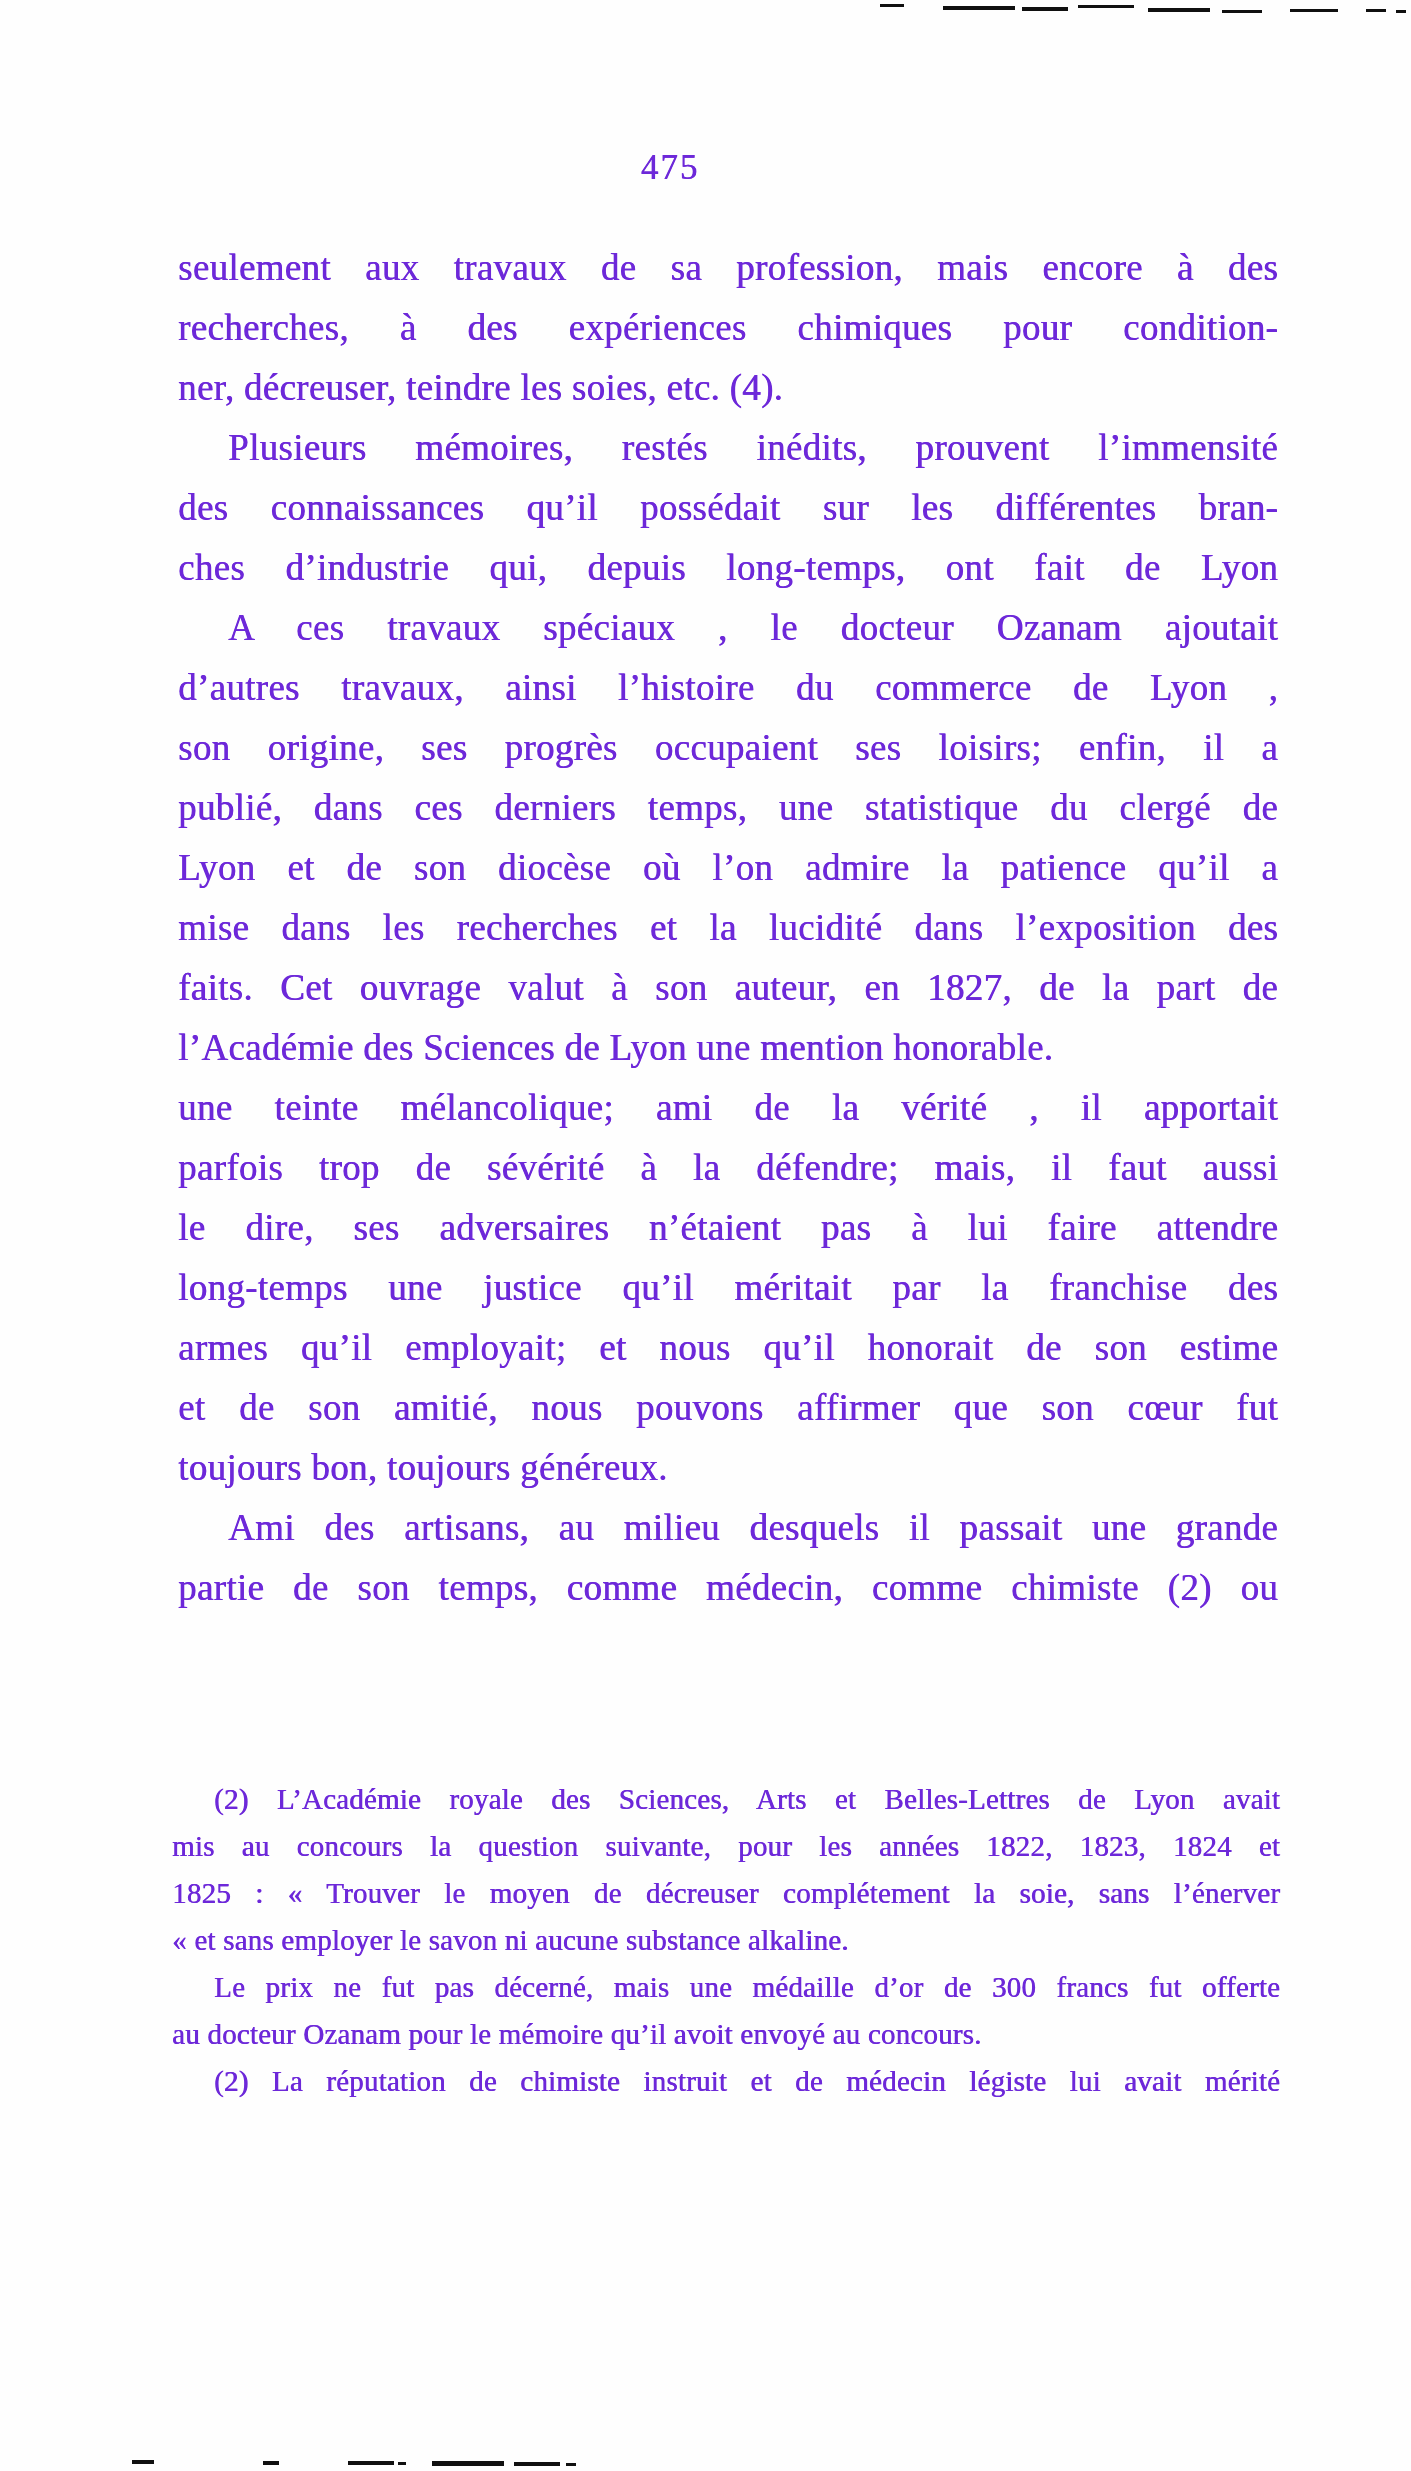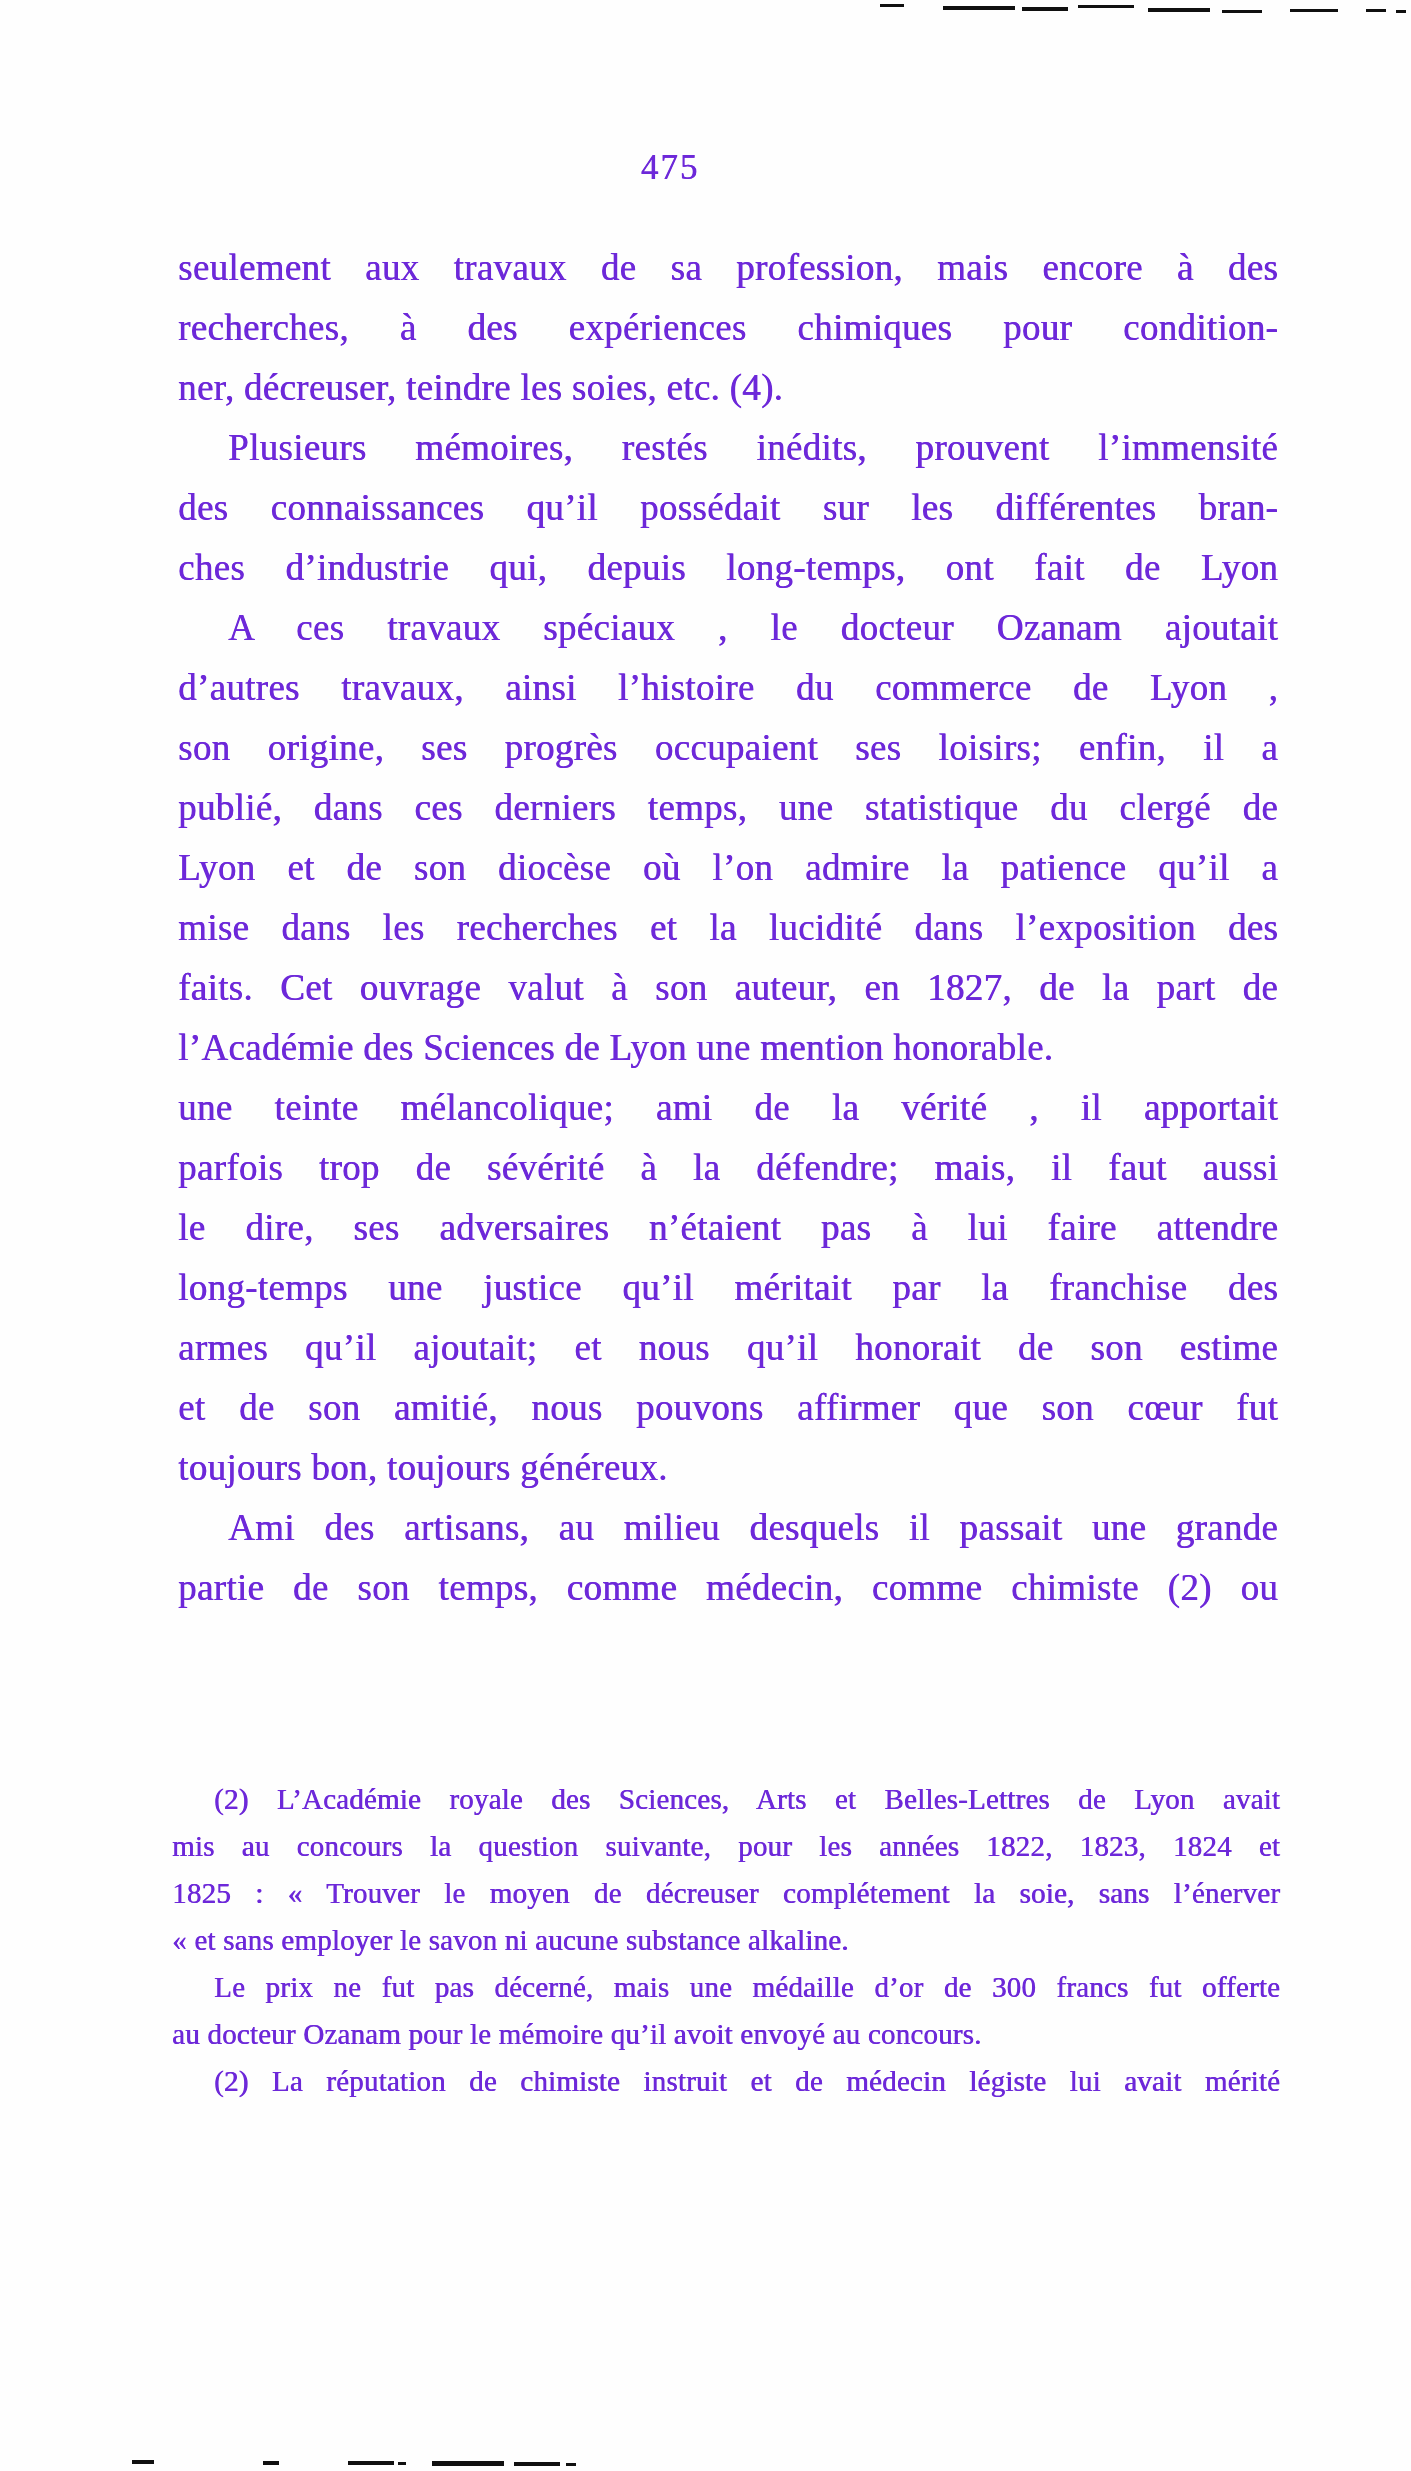--- a/index.html
+++ b/index.html
@@ -104,21 +104,21 @@
       <div class="bl j">mise dans les recherches et la lucidité dans l’exposition des</div>
       <div class="bl j">faits. Cet ouvrage valut à son auteur, en 1827, de la part de</div>
       <div class="bl l">l’Académie des Sciences de Lyon une mention honorable.</div>
     </div>
 
     <div>
       <div class="bl j">une teinte mélancolique; ami de la vérité , il apportait</div>
       <div class="bl j">parfois trop de sévérité à la défendre; mais, il faut aussi</div>
       <div class="bl j">le dire, ses adversaires n’étaient pas à lui faire attendre</div>
       <div class="bl j">long-temps une justice qu’il méritait par la franchise des</div>
-      <div class="bl j">armes qu’il ajoutait; et nous qu’il honorait de son estime</div>
+      <div class="bl j">armes qu’il employait; et nous qu’il honorait de son estime</div>
       <div class="bl j">et de son amitié, nous pouvons affirmer que son cœur fut</div>
       <div class="bl l">toujours bon, toujours généreux.</div>
     </div>
 
     <div>
       <div class="bl j ind">Ami des artisans, au milieu desquels il passait une grande</div>
       <div class="bl j">partie de son temps, comme médecin, comme chimiste (2) ou</div>
     </div>
 
   </div>

